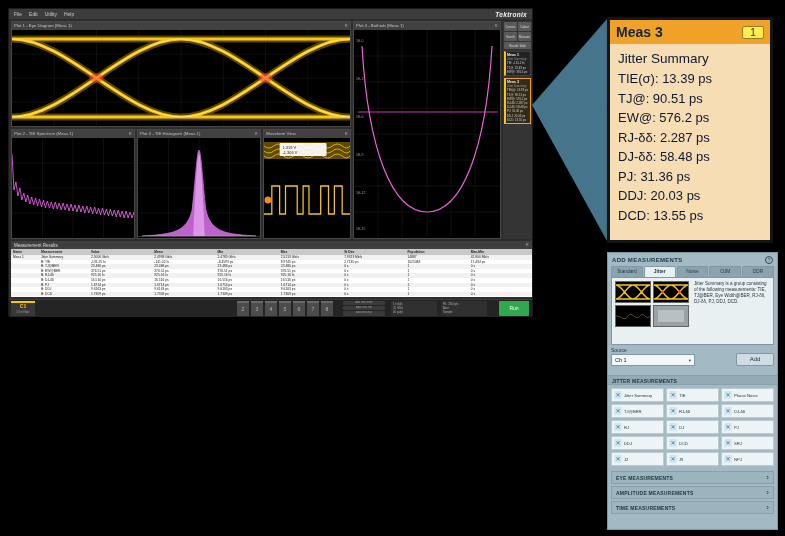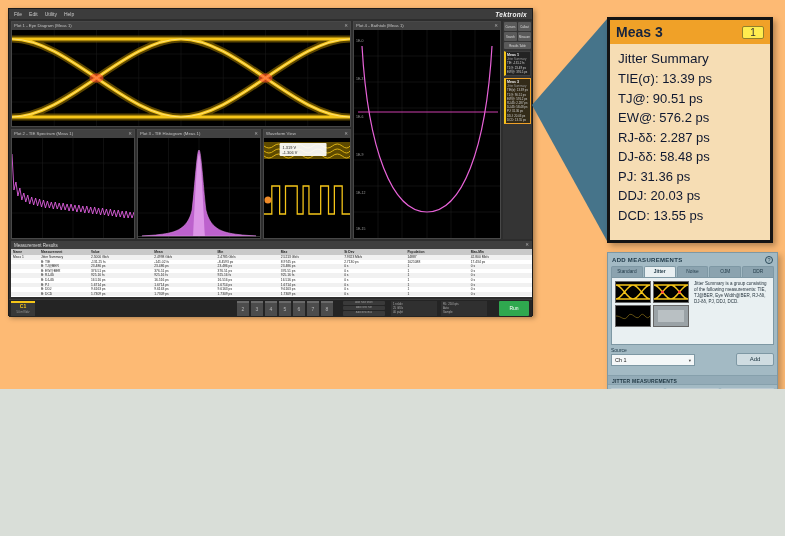--- a/index.html
+++ b/index.html
@@ -1,18 +1,18 @@
 <!DOCTYPE html>
 <html><head>
 <meta charset="utf-8">
 <style>
   *{margin:0;padding:0;box-sizing:border-box}
   html,body{background:#d9ded8}
   body{font-family:"Liberation Sans",sans-serif}
-  #page{position:relative;width:785px;height:389px;background:#fdba74;overflow:hidden}
+  #page{position:relative;width:785px;height:536px;background:#000000;overflow:hidden}
 
   
   #scope{position:absolute;left:8px;top:8px;width:525px;height:308px;background:#2d2d2d;border:1px solid #1b1b1b;box-shadow:2px 2px 5px rgba(0,0,0,.35)}
   #menubar{position:absolute;left:0;top:0;width:100%;height:10px;background:#3c3c3c;display:flex;align-items:center;justify-content:space-between;padding:0 5px}
   .menu-items{display:flex;gap:7px}
   .menu-item{font-size:5px;color:#c9c9c9}
   #brand{font-size:6.5px;font-style:italic;font-weight:bold;color:#f4f4f4;letter-spacing:.3px}
 
   .plot{position:absolute;background:#000;border:1px solid #484848;overflow:hidden}
   .plot-title{height:8px;background:#414141;color:#c2c2c2;font-size:4.3px;line-height:8px;padding:0 2px;display:flex;justify-content:space-between;align-items:center}

